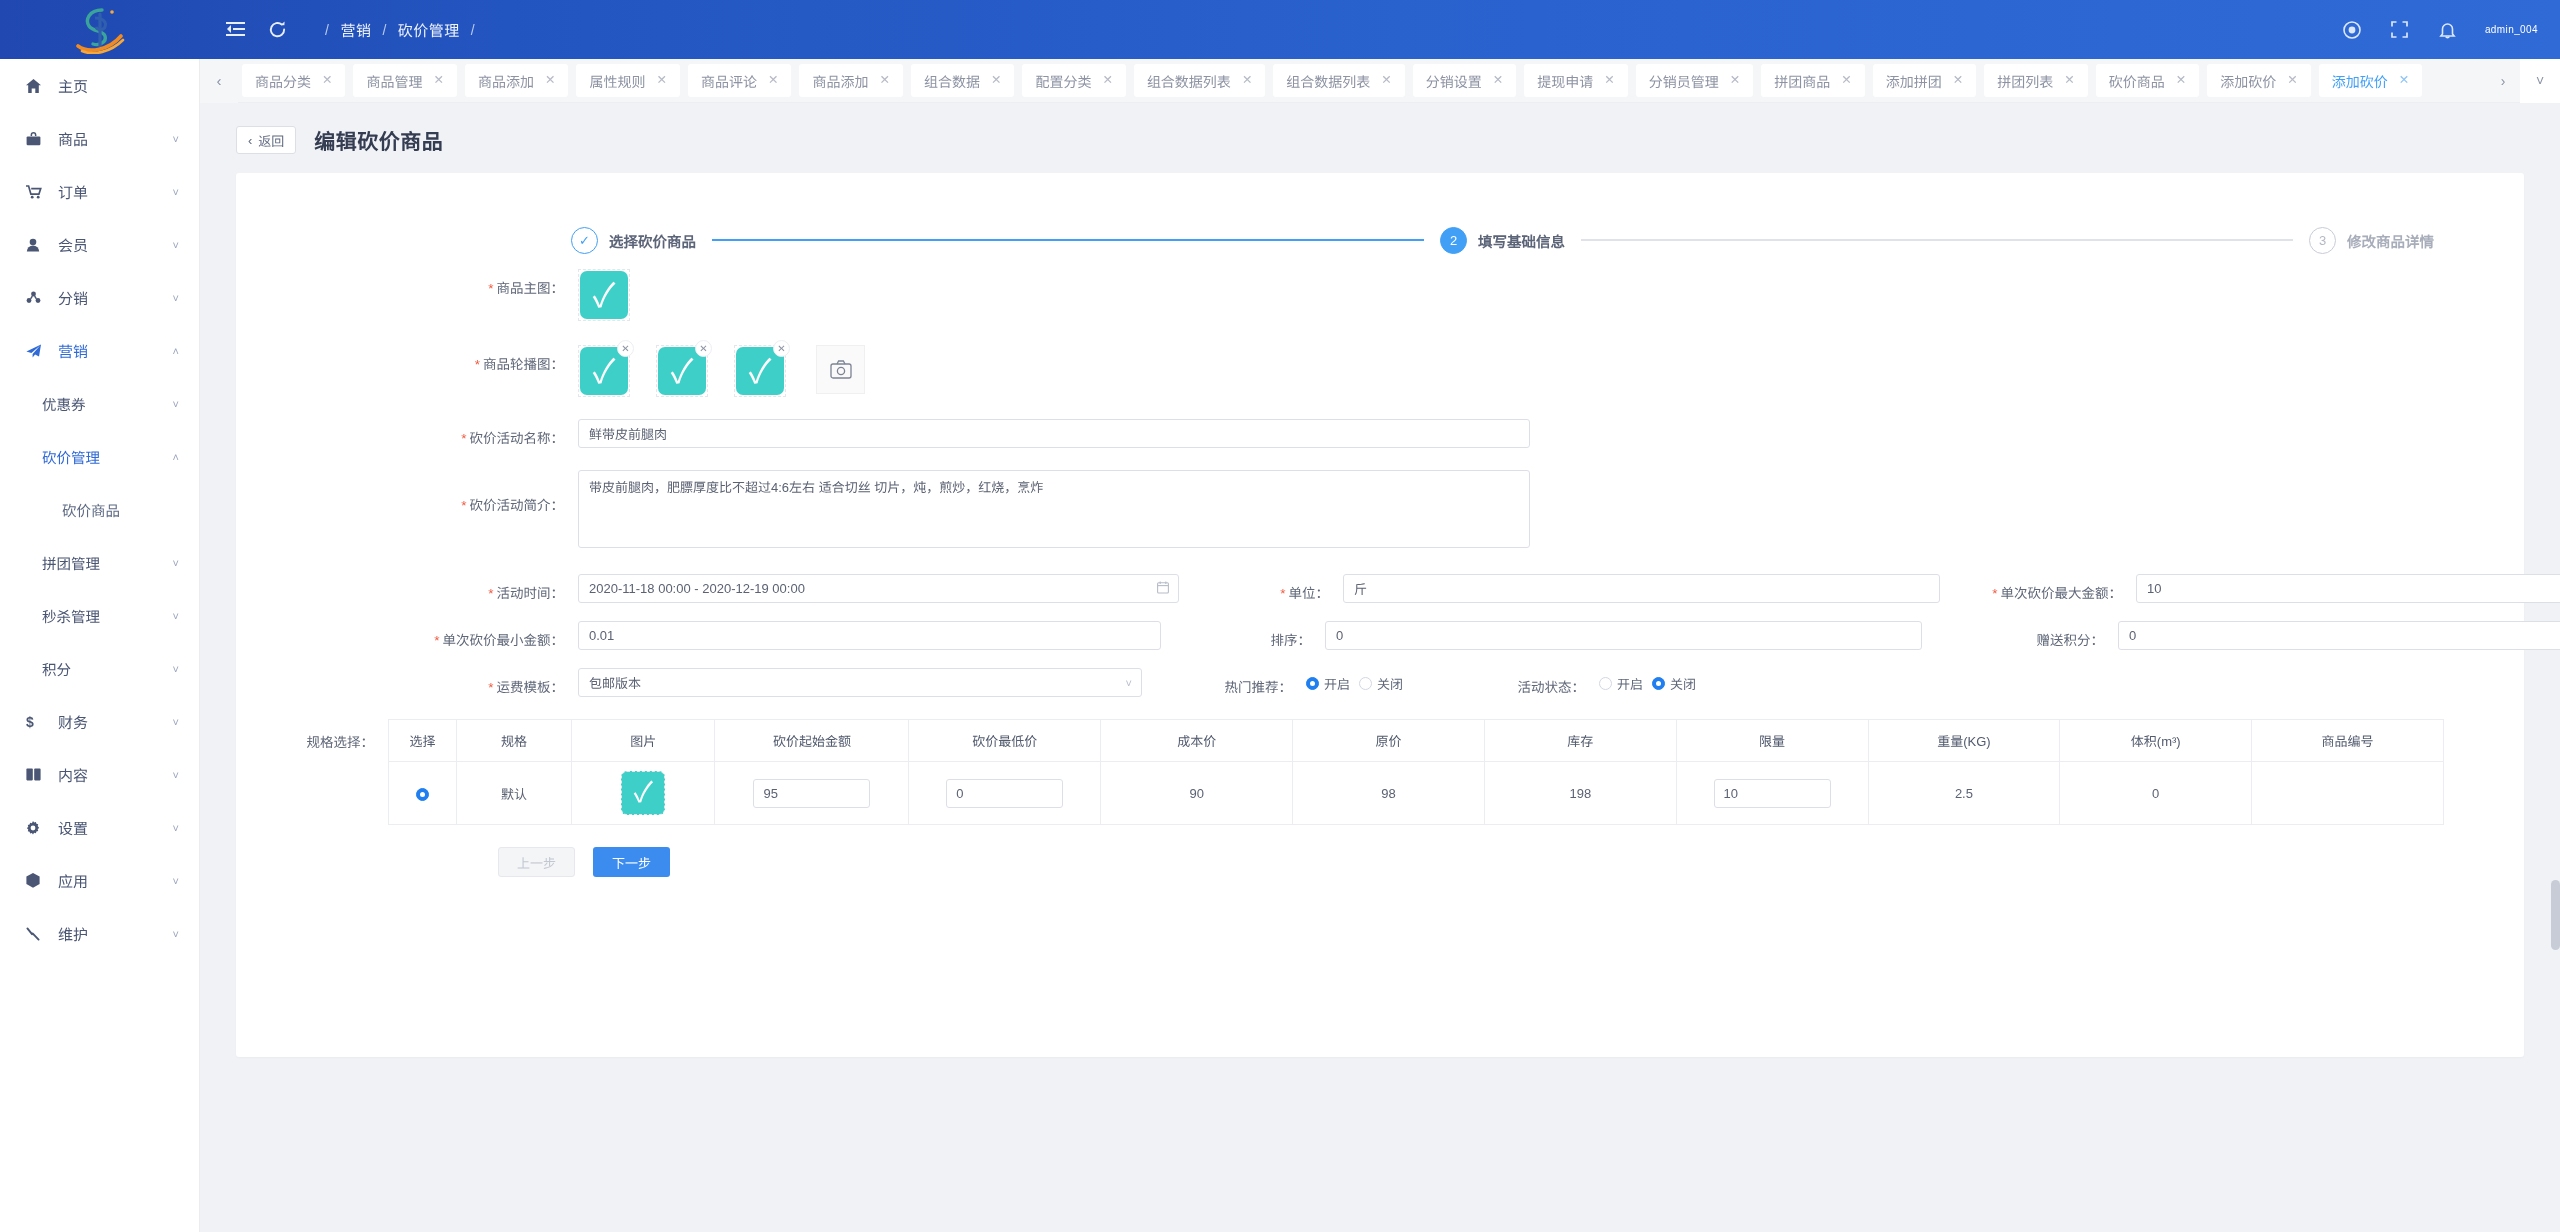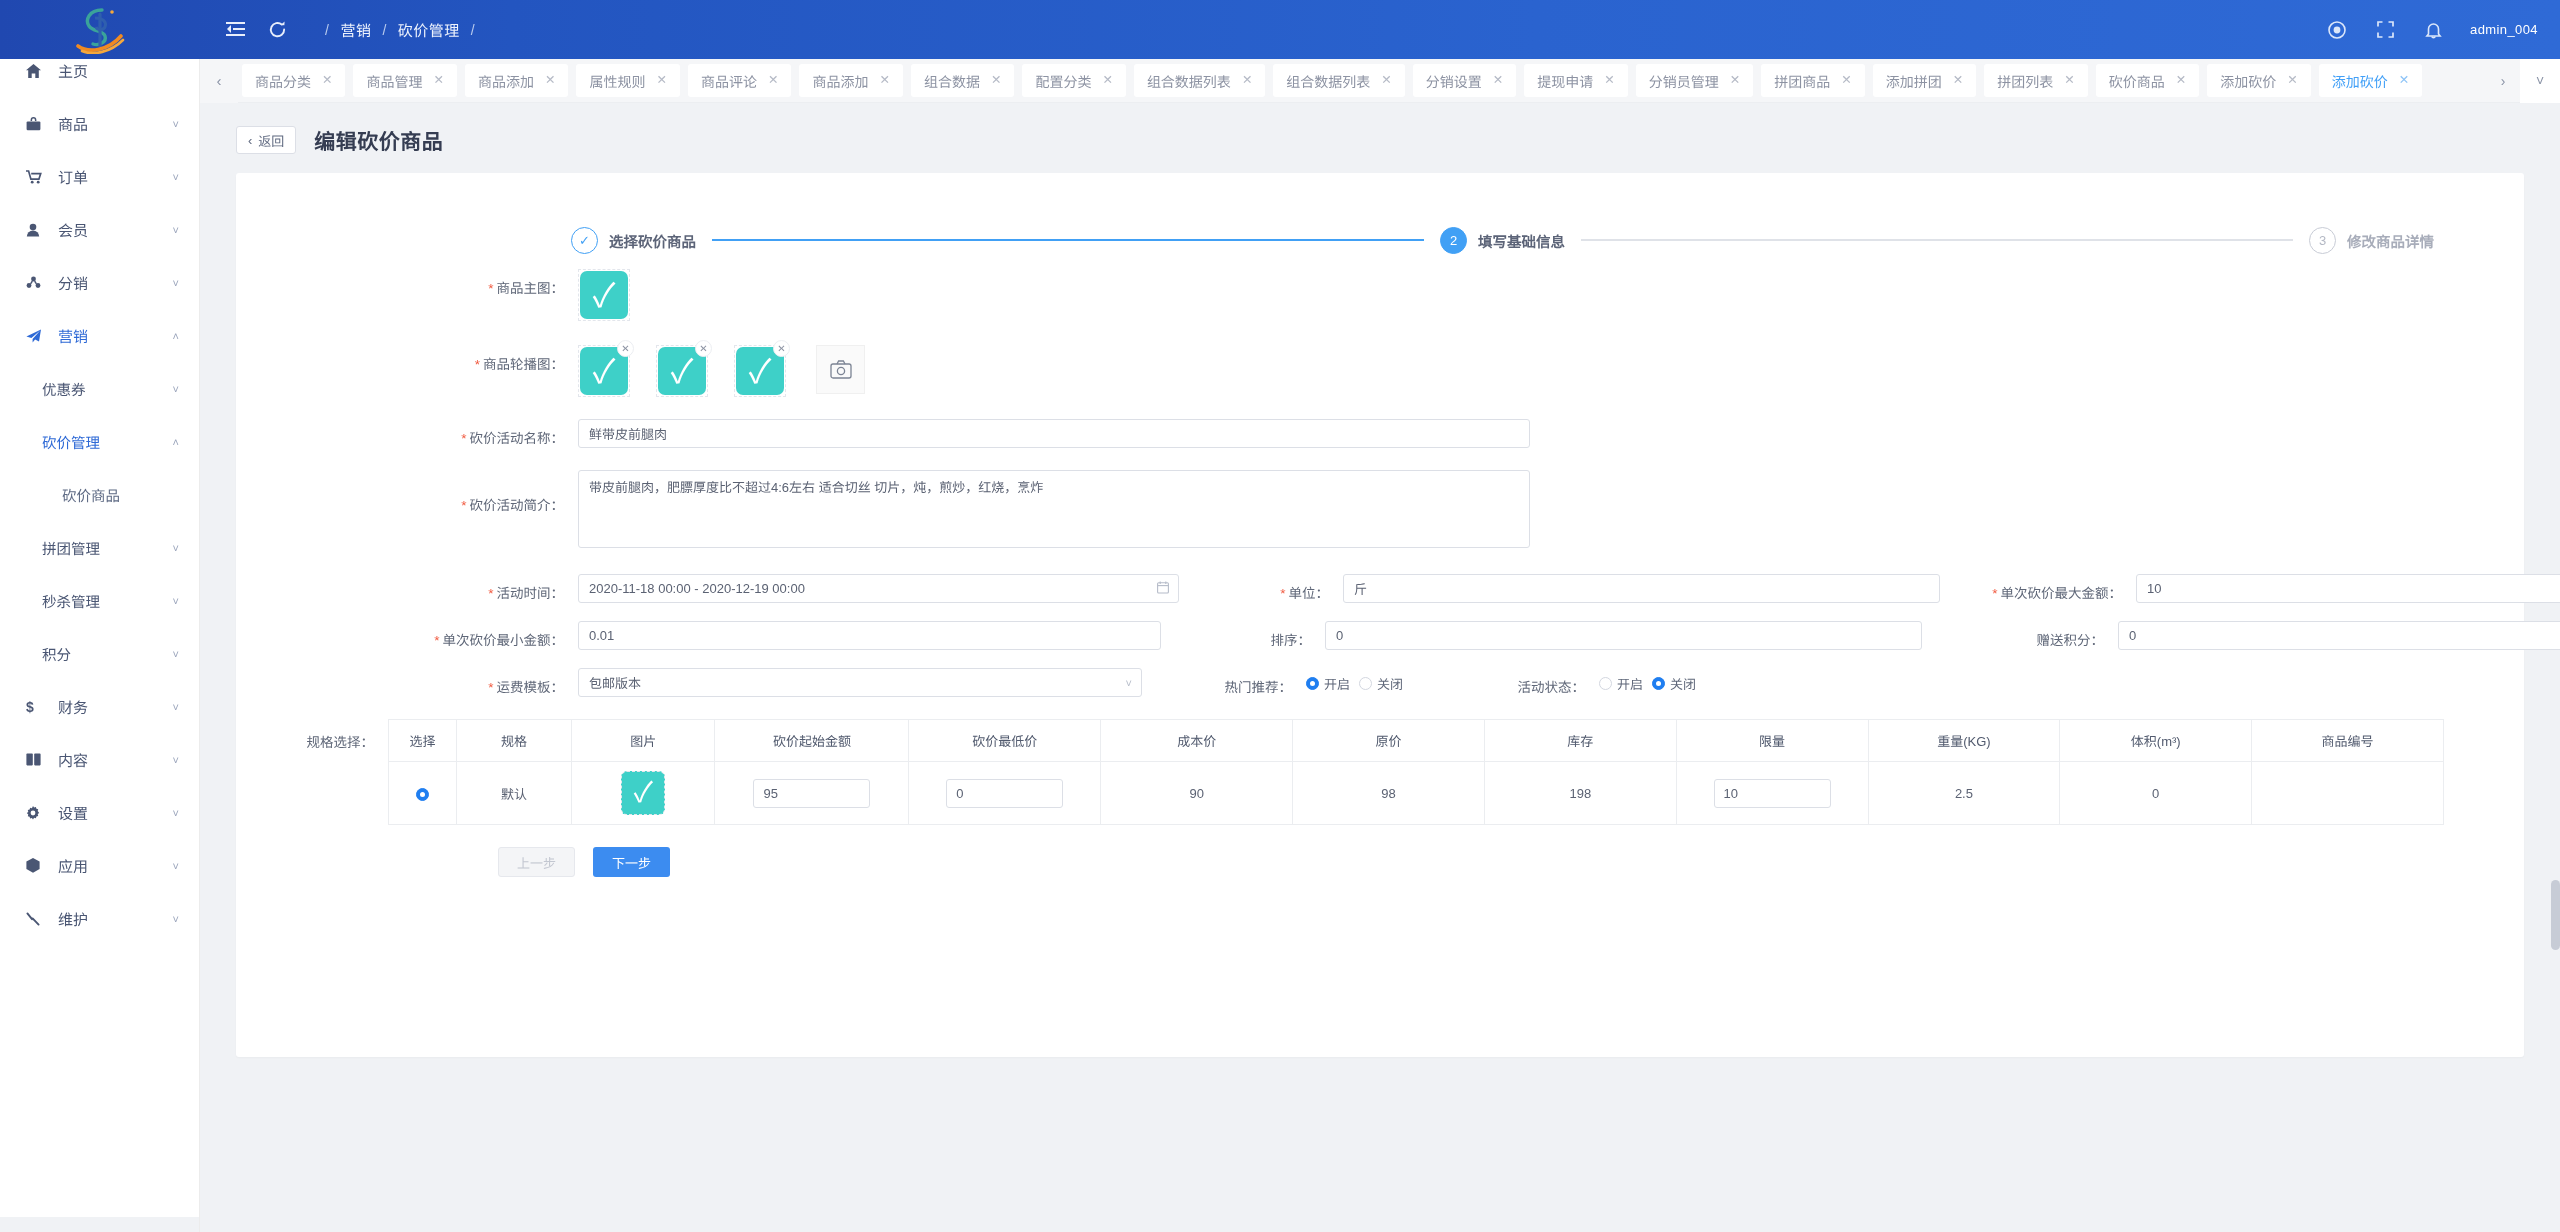--- a/index.html
+++ b/index.html
@@ -33,25 +33,25 @@
   .breadcrumb {
     display: flex; align-items: center; margin-left: 16px;
     font-size: 15px; color: #e7eefc; letter-spacing: .5px;
   }
   .breadcrumb .sep { margin: 0 11px; color: #b9cbee; font-size: 14px; }
   .breadcrumb .crumb { color: #eef3fd; }
   .topbar-right {
     margin-left: auto; display: flex; align-items: center; gap: 6px; padding-right: 22px;
   }
   .topbar-right .hdr-ic { color: #dce7fa; }
-  .user-name { color: #ffffff; font-size: 13px; margin-left: 10px; letter-spacing: .4px; }
+  .user-name { color: #ffffff; font-size: 10px; margin-left: 10px; letter-spacing: .4px; }
 
   
   .sidebar {
-    position: absolute; top: 44px; left: 0; width: 200px; height: 1173px;
+    position: absolute; top: 59px; left: 0; width: 200px; height: 1173px;
     background: #ffffff; z-index: 20; overflow: hidden;
     border-right: 1px solid #f0f0f0;
   }
   .menu-item {
     height: 53px; display: flex; align-items: center; padding-left: 26px;
     font-size: 15px; color: #4a5673; cursor: pointer; position: relative;
   }
   .menu-item .mi-icon {
     width: 24px; display: flex; align-items: center; justify-content: flex-start;
     color: #4a5673; font-size: 14px;

